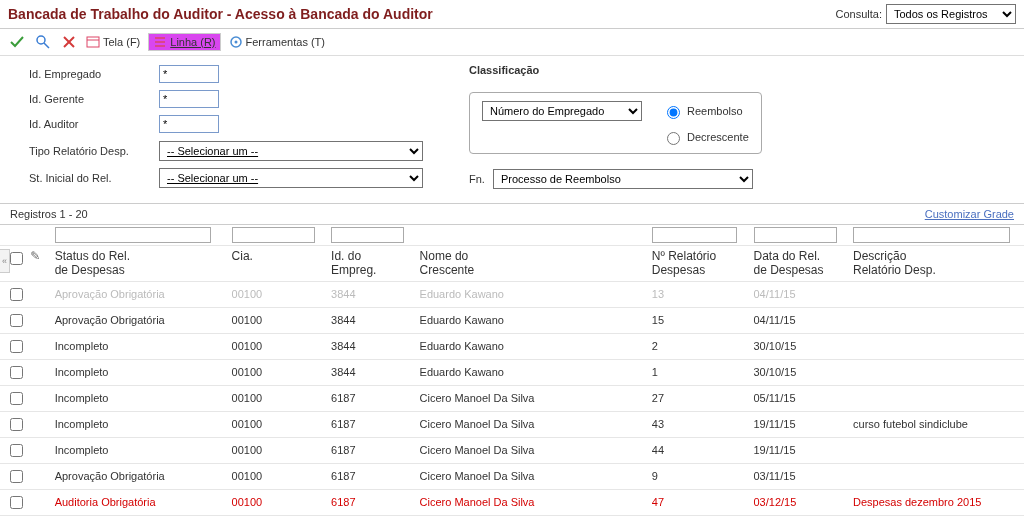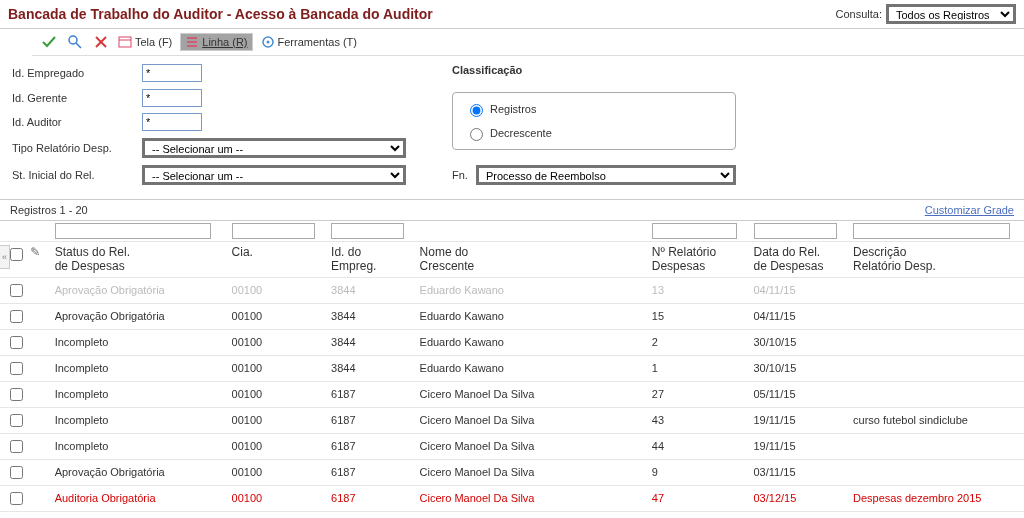--- a/index.html
+++ b/index.html
@@ -31,60 +31,59 @@
   .header-right select {
     font-size: 11px;
     width: 130px;
   }
   .toolbar {
     display: flex;
     align-items: center;
     gap: 8px;
     padding: 4px 8px;
     border-bottom: 1px solid #ddd;
-    margin-left: 32px;
   }
   .tb-icon {
     display: inline-flex;
     align-items: center;
     justify-content: center;
     width: 18px; height: 18px;
     cursor: pointer;
   }
   .tb-menu {
     display: inline-flex;
     align-items: center;
     gap: 3px;
     cursor: pointer;
     color: #333;
   }
   .tb-menu .u { text-decoration: underline; }
   .form-area {
     display: flex;
-    padding: 8px 12px;
+    padding: 8px 29px;
     gap: 40px;
   }
   .form-col-left {
     display: grid;
     grid-template-columns: 130px 270px;
     row-gap: 6px;
     align-items: center;
   }
   .form-col-left label { color: #333; }
   .small-input {
     width: 60px;
     height: 18px;
     border: 1px solid #7a9acb;
     background: #fff;
     padding: 1px 3px;
     font-size: 11px;
   }
   .select {
     height: 20px;
-    border: 3px solid #737373;
+    border: 1px solid #737373;
     background: #fff;
     font-size: 11px;
     padding: 1px 3px;
   }
   .select-wide { width: 264px; text-decoration: underline; }
   .fieldset-wrap { display: flex; flex-direction: column; gap: 6px; }
   .fs-title { font-weight: bold; color: #333; margin-bottom: 10px; }
   .fs-box {
     border: 1px solid #aaa;
     border-radius: 4px;
@@ -199,21 +198,21 @@
         <line x1="12" y1="2" x2="2" y2="12" stroke="#d43a3a" stroke-width="2"></line>
       </svg>
   </span>
   <span class="tb-menu">
     <svg width="14" height="14" viewBox="0 0 14 14">
         <rect x="1" y="2" width="12" height="10" stroke="#d46" stroke-width="1" fill="none"></rect>
         <line x1="1" y1="5" x2="13" y2="5" stroke="#d46"></line>
       </svg>
     <span>Tela (F)</span>
   </span>
-  <span class="tb-menu" style="border:1px solid #ccc; padding:1px 4px; background:#a3a3a3;">
+  <span class="tb-menu" style="border:1px solid #ccc; padding:1px 4px; background:#d946ef;">
     <svg width="14" height="14" viewBox="0 0 14 14">
         <line x1="2" y1="3" x2="12" y2="3" stroke="#d46" stroke-width="1.5"></line>
         <line x1="2" y1="7" x2="12" y2="7" stroke="#d46" stroke-width="1.5"></line>
         <line x1="2" y1="11" x2="12" y2="11" stroke="#d46" stroke-width="1.5"></line>
       </svg>
     <span class="u">Linha (R)</span>
   </span>
   <span class="tb-menu">
     <svg width="14" height="14" viewBox="0 0 14 14">
         <circle cx="7" cy="7" r="5" stroke="#4a8dd4" stroke-width="1.5" fill="none"></circle>
@@ -237,23 +236,24 @@
     <label>Tipo Relatório Desp.</label>
     <div><select class="select select-wide"><option>-- Selecionar um --</option></select></div>
 
     <label>St. Inicial do Rel.</label>
     <div><select class="select select-wide"><option>-- Selecionar um --</option></select></div>
   </div>
 
   <div class="fieldset-wrap">
     <div class="fs-title">Classificação</div>
     <div class="fs-box">
+      <select class="select" style="width:160px"><option>Número do Empregado</option></select>
       <div class="radio-row">
         <input type="radio" name="ord" checked="" style="">
-        <span>Registros</span>
+        <span>Reembolso</span>
       </div>
       <div></div>
       <div class="radio-row">
         <input type="radio" name="ord" style="">
         <span>Decrescente</span>
       </div>
     </div>
     <div class="fn-row">
       <span>Fn.</span>
       <select class="select" style="width:260px"><option>Processo de Reembolso</option></select>

